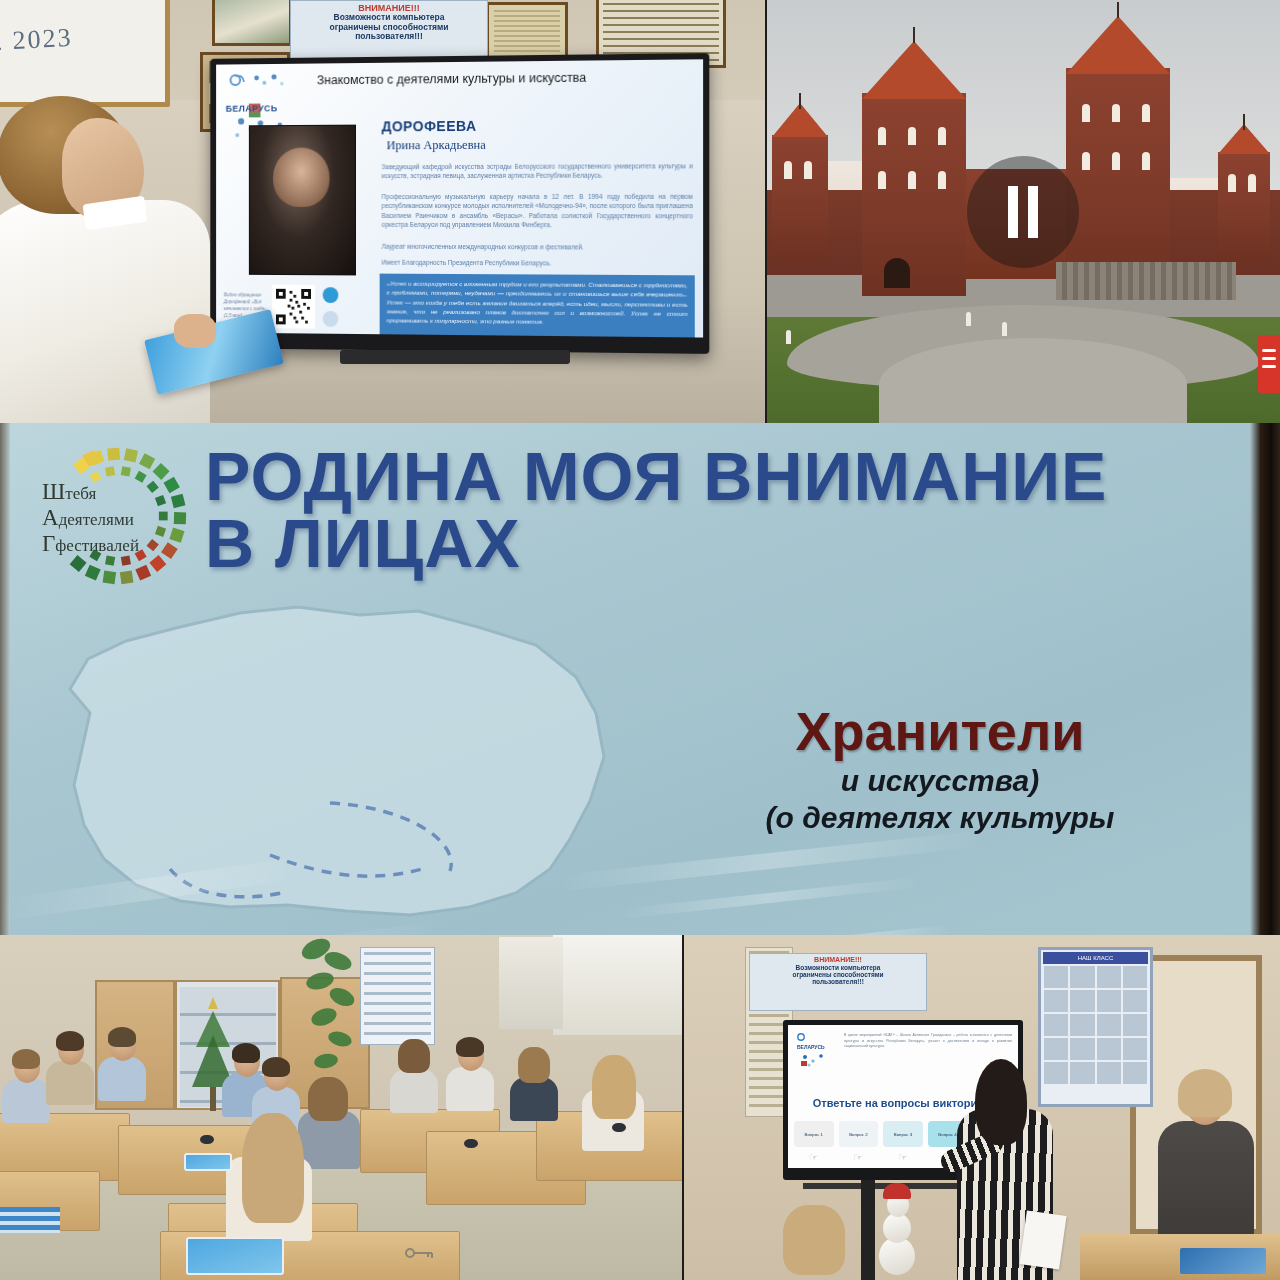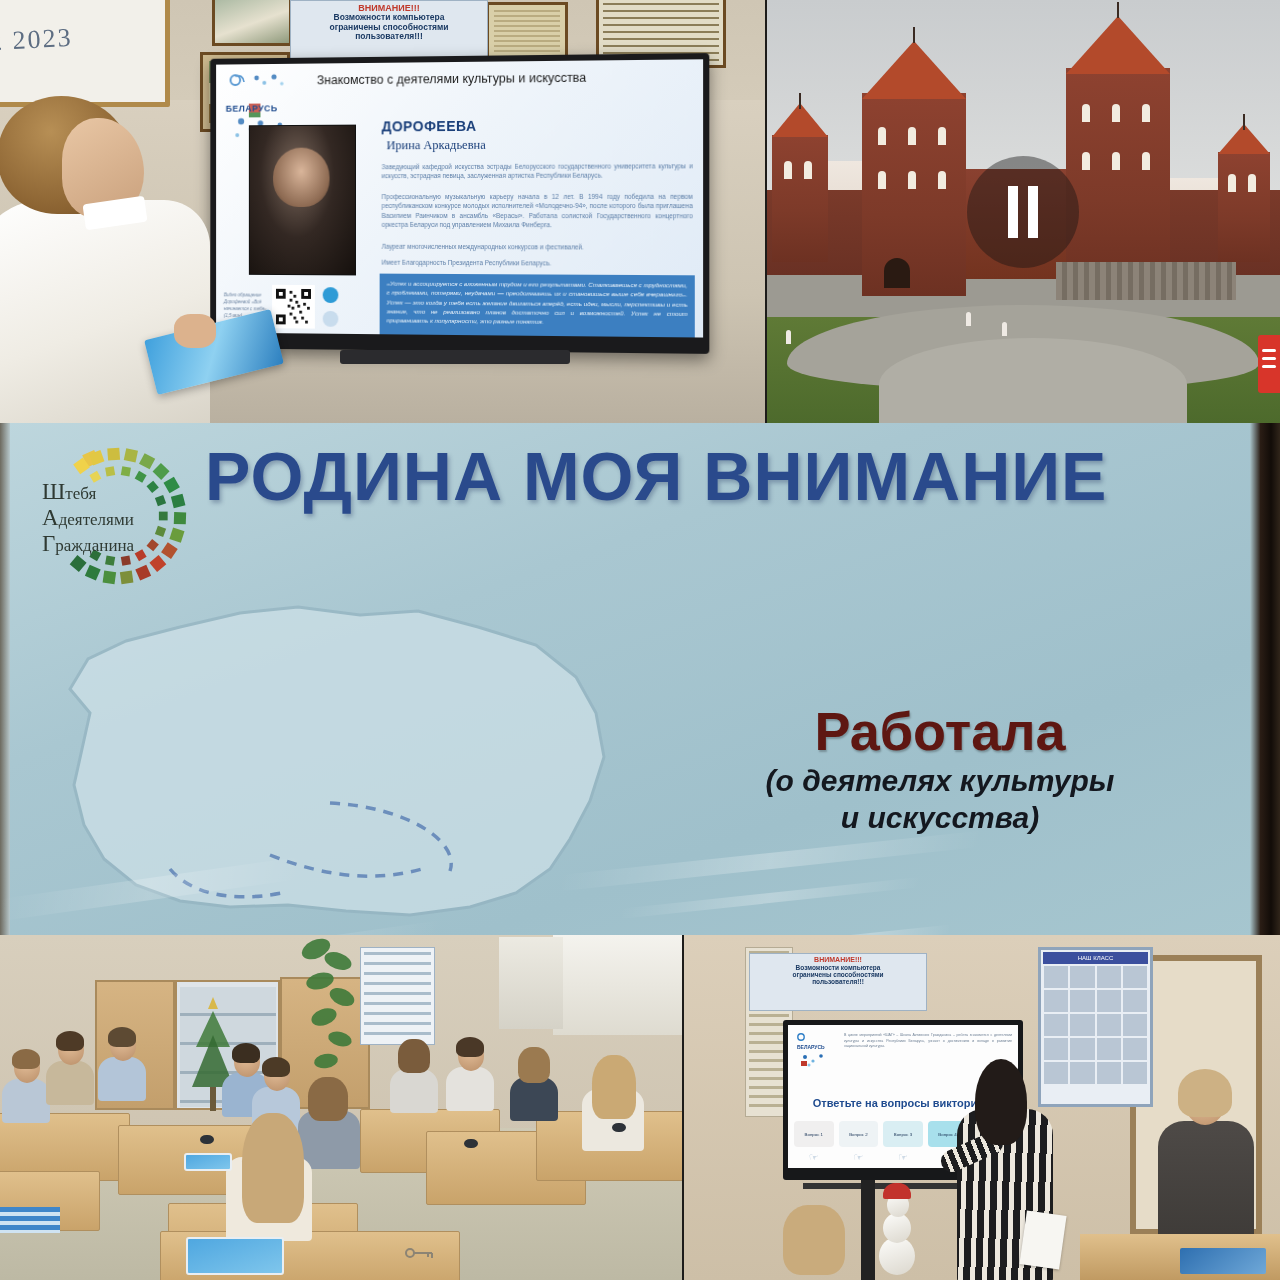--- a/index.html
+++ b/index.html
@@ -610,44 +610,45 @@
             <rect x="-6" y="-68" width="12" height="12" fill="#b83c29" transform="rotate(150)"></rect>
             <rect x="-6" y="-68" width="12" height="12" fill="#8b3b2a" transform="rotate(170)"></rect>
             <rect x="-6" y="-68" width="12" height="12" fill="#3d7d3c" transform="rotate(190)"></rect>
             <rect x="-6" y="-68" width="12" height="12" fill="#2c6f3a" transform="rotate(210)"></rect>
           </g>
         </g>
       </svg>
       <div class="shag-text">
         <div><span class="cap">Ш</span><span>тебя</span></div>
         <div><span class="cap">А</span><span>деятелями</span></div>
-        <div><span class="cap">Г</span><span>ражданина</span></div>
+        <div><span class="cap">Г</span><span>фестивалей</span></div>
       </div>
     </div>
 
     <div class="banner-title">
       <span>РОДИНА МОЯ ВНИМАНИЕ</span>
+      <span class="l2">В ЛИЦАХ</span>
     </div>
 
     <div class="map-wrap">
       <svg class="bel-map" viewBox="0 0 620 340">
         <path d="M60 120 L40 96 L58 66 L96 48 L150 34 L210 20 L268 14 L330 22 L388 18 L448 34
                  L506 52 L546 84 L566 120 L574 164 L560 208 L540 246 L520 276 L486 300 L440 314
                  L380 322 L316 318 L258 312 L200 314 L150 308 L106 292 L74 266 L54 232 L44 192
                  L52 156 Z" fill="#cfe2e8" stroke="#93b3c0" stroke-width="3" opacity=".75"></path>
         <path d="M300 210 C380 214 430 250 420 278" fill="none" stroke="#5b7fb5" stroke-width="3.5" stroke-dasharray="10 8" opacity=".85"></path>
         <path d="M240 262 C300 286 350 288 392 276" fill="none" stroke="#5b7fb5" stroke-width="3.5" stroke-dasharray="10 8" opacity=".85"></path>
         <path d="M140 276 C160 300 200 310 252 300" fill="none" stroke="#5b7fb5" stroke-width="3.5" stroke-dasharray="10 8" opacity=".85"></path>
       </svg>
     </div>
 
     <div class="right-title">
-      <div class="rt-l1">Работала</div>
+      <div class="rt-l1">Хранители</div>
+      <div class="rt-sub">и искусства)</div>
       <div class="rt-sub">(о деятелях культуры</div>
-      <div class="rt-sub">и искусства)</div>
     </div>
 
     <div class="glare g1"></div>
     <div class="glare g2"></div>
     <div class="glare g3"></div>
 
     <div class="glare g6"></div>
     <div class="glare g7"></div>
   </div>
 

